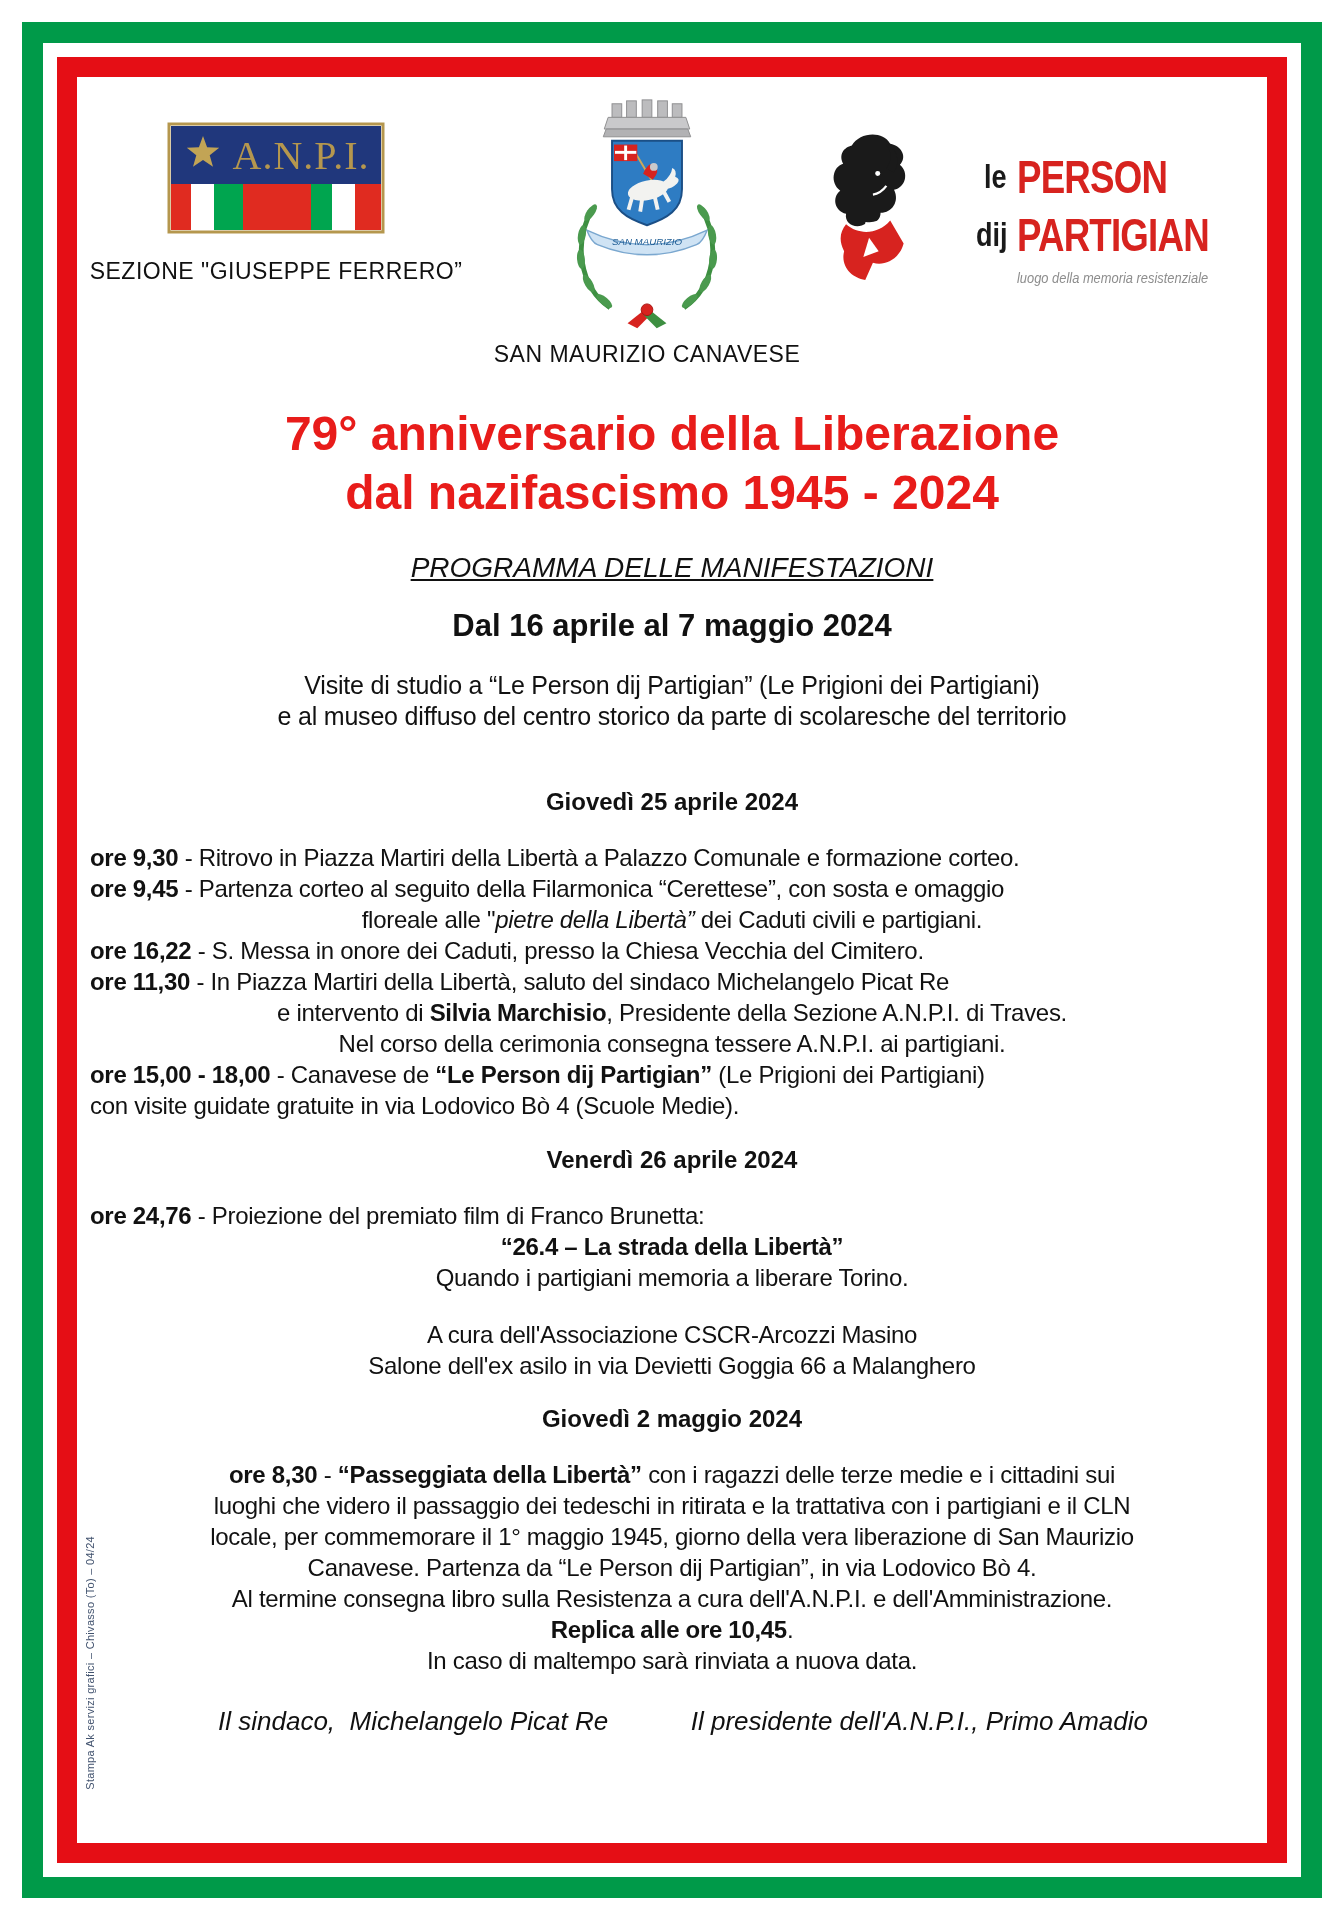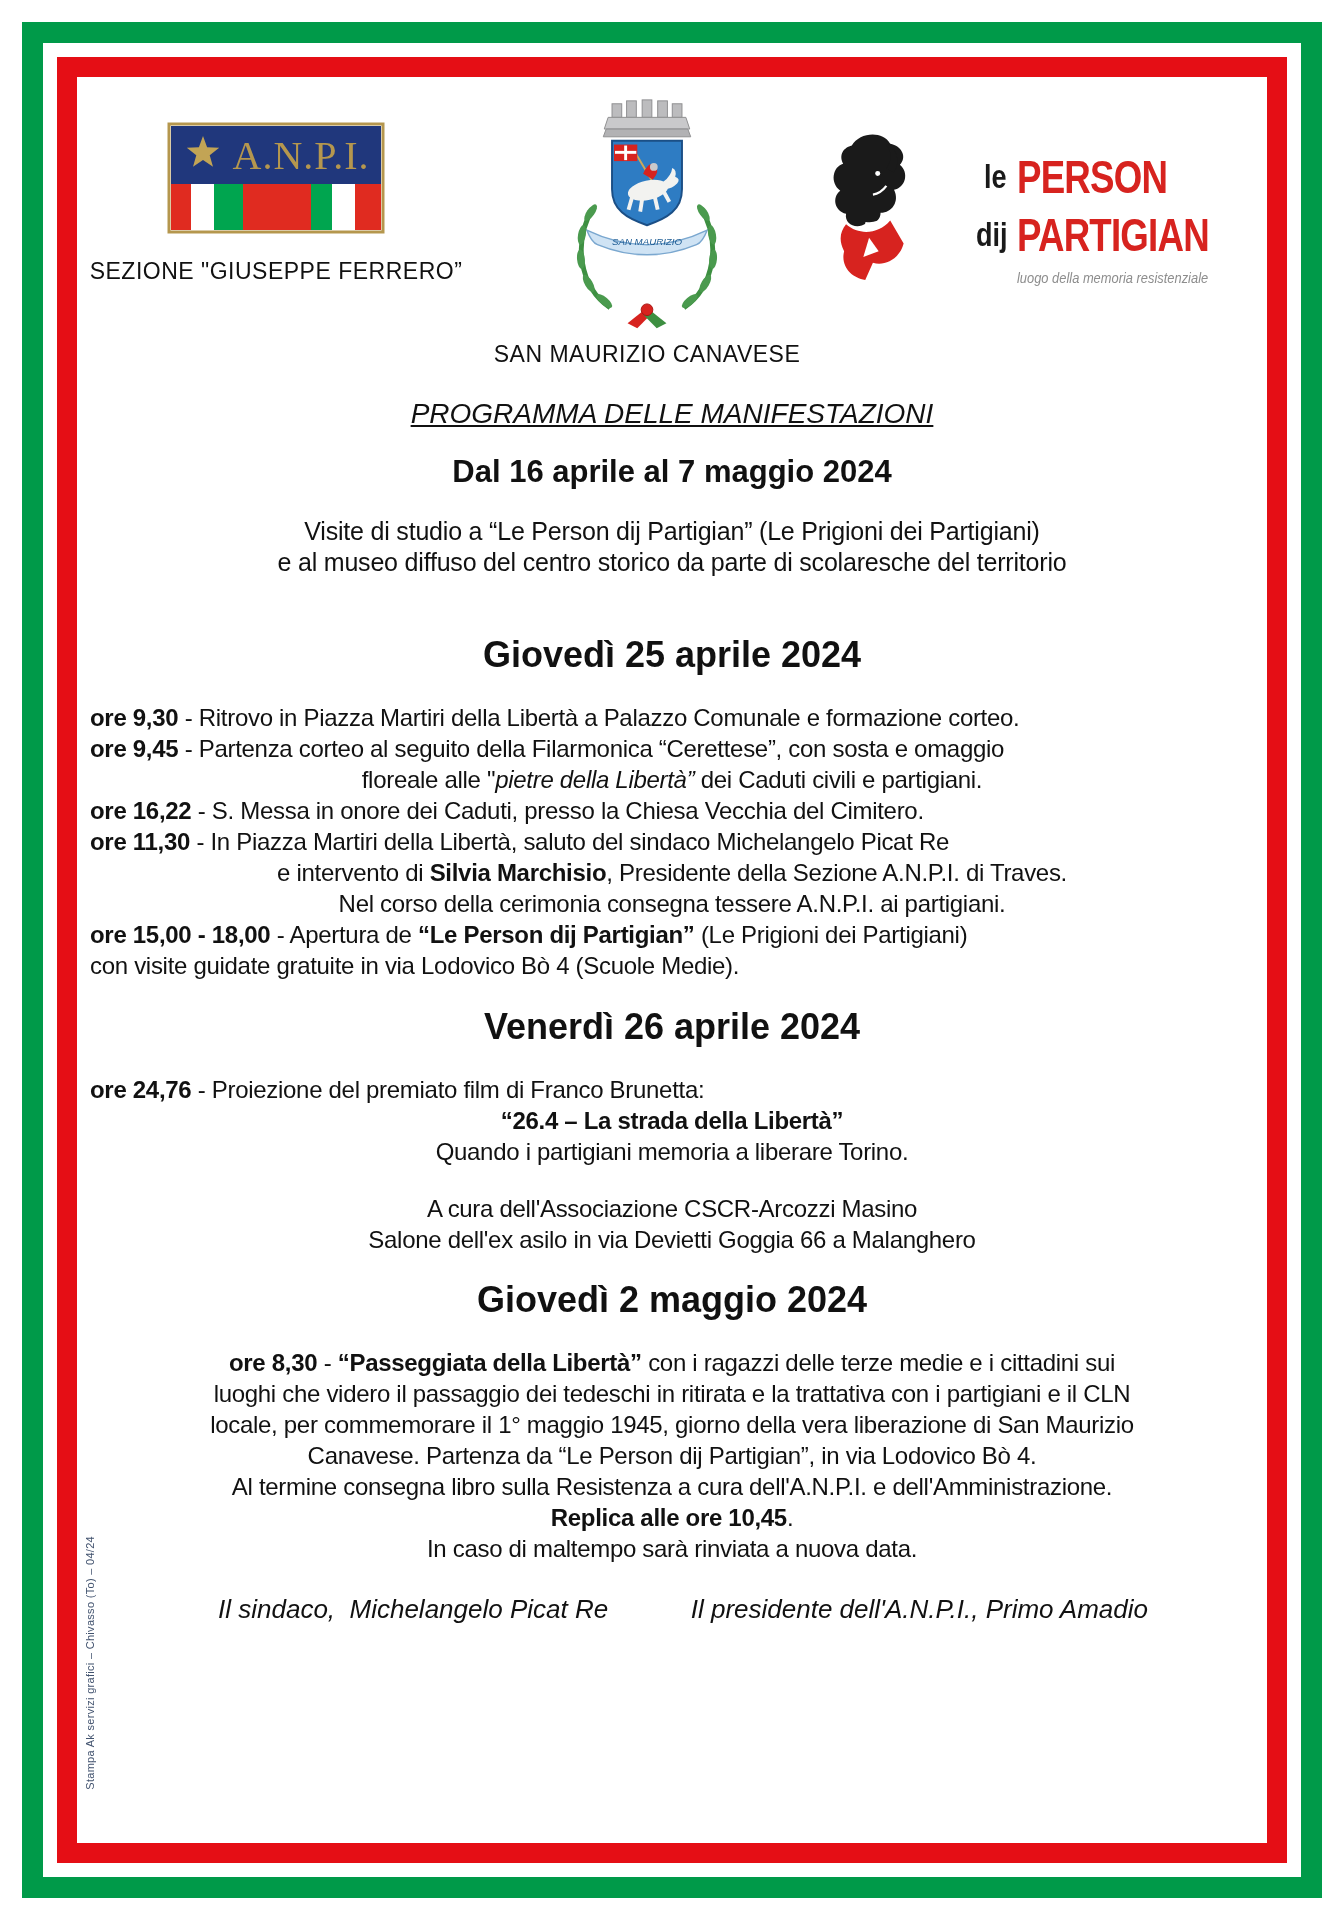--- a/index.html
+++ b/index.html
@@ -32,21 +32,21 @@
   .mword-black{font-weight:bold;color:#1a1a1a;font-size:33px;justify-self:end;line-height:58px;transform:scaleX(.82);transform-origin:right;}
   .mword-red{font-weight:bold;color:#d7231f;font-size:47px;line-height:58px;letter-spacing:-1px;transform:scaleX(.78);transform-origin:left;white-space:nowrap;}
   .m-tagline{grid-column:2;font-style:italic;color:#8d8d8d;font-size:14px;margin-top:6px;transform:scaleX(.92);transform-origin:left;white-space:nowrap;}
 
   
   .title{color:#e81c1a;font-weight:bold;font-size:48px;line-height:59px;text-align:center;margin-top:36px;}
   .programma{font-style:italic;text-decoration:underline;font-size:28px;text-align:center;margin-top:30px;font-weight:500;}
   .daterange{font-weight:bold;font-size:31px;text-align:center;margin-top:24px;}
   .intro{margin-top:20px;}
   .intro .pline{text-align:center;}
-  .section-heading{font-weight:bold;font-size:36px;text-align:center;}
+  .section-heading{font-weight:bold;font-size:24px;text-align:center;}
   .sec1 .section-heading{margin-top:56px;}
   .sec2 .section-heading{margin-top:25px;}
   .sec3 .section-heading{margin-top:24px;}
   .plist{width:1164px;margin:26px auto 0 auto;}
   .pline{font-size:24px;line-height:31px;letter-spacing:-0.3px;white-space:nowrap;}
   .intro .pline{font-size:25px;letter-spacing:-0.2px;}
   .pline.center{text-align:center;}
   .pline.mt{margin-top:26px;}
   .pline .b{font-weight:bold;}
   .pline .i{font-style:italic;}
@@ -162,40 +162,44 @@
             <div class="mword-black">le</div>
             <div class="mword-red">PERSON</div>
             <div class="mword-black">dij</div>
             <div class="mword-red">PARTIGIAN</div>
             <div class="m-tagline">luogo della memoria resistenziale</div>
           </div>
         </div>
       </div>
     </div>
 
+    <div class="title">
+      <div>79° anniversario della Liberazione</div>
+      <div>dal nazifascismo 1945 - 2024</div>
+    </div>
 
     <div class="programma">PROGRAMMA DELLE MANIFESTAZIONI</div>
     <div class="daterange">Dal 16 aprile al 7 maggio 2024</div>
 
     <div class="plist intro">
         <div class="pline center"><span>Visite di studio a “Le Person dij Partigian” (Le Prigioni dei Partigiani)</span></div>
         <div class="pline center"><span>e al museo diffuso del centro storico da parte di scolaresche del territorio</span></div>
       </div>
 
     <div class="section sec1">
       <div class="section-heading">Giovedì 25 aprile 2024</div>
       <div class="plist">
           <div class="pline"><span class="b">ore 9,30</span><span> - Ritrovo in Piazza Martiri della Libertà a Palazzo Comunale e formazione corteo.</span></div>
           <div class="pline"><span class="b">ore 9,45</span><span> - Partenza corteo al seguito della Filarmonica “Cerettese”, con sosta e omaggio</span></div>
           <div class="pline center"><span>floreale alle "</span><span class="i">pietre della Libertà”</span><span> dei Caduti civili e partigiani.</span></div>
           <div class="pline"><span class="b">ore 16,22</span><span> - S. Messa in onore dei Caduti, presso la Chiesa Vecchia del Cimitero.</span></div>
           <div class="pline"><span class="b">ore 11,30</span><span> - In Piazza Martiri della Libertà, saluto del sindaco Michelangelo Picat Re</span></div>
           <div class="pline center"><span>e intervento di </span><span class="b">Silvia Marchisio</span><span>, Presidente della Sezione A.N.P.I. di Traves.</span></div>
           <div class="pline center"><span>Nel corso della cerimonia consegna tessere A.N.P.I. ai partigiani.</span></div>
-          <div class="pline"><span class="b">ore 15,00 - 18,00</span><span> - Apertura de </span><span class="b">“Le Person dij Partigian”</span><span> (Le Prigioni dei Partigiani)</span></div>
+          <div class="pline"><span class="b">ore 15,00 - 18,00</span><span> - Canavese de </span><span class="b">“Le Person dij Partigian”</span><span> (Le Prigioni dei Partigiani)</span></div>
           <div class="pline"><span>con visite guidate gratuite in via Lodovico Bò 4 (Scuole Medie).</span></div>
         </div>
     </div>
 
     <div class="section sec2">
       <div class="section-heading">Venerdì 26 aprile 2024</div>
       <div class="plist">
           <div class="pline"><span class="b">ore 24,76</span><span> - Proiezione del premiato film di Franco Brunetta:</span></div>
           <div class="pline center"><span class="b">“26.4 – La strada della Libertà”</span></div>
           <div class="pline center"><span>Quando i partigiani memoria a liberare Torino.</span></div>

